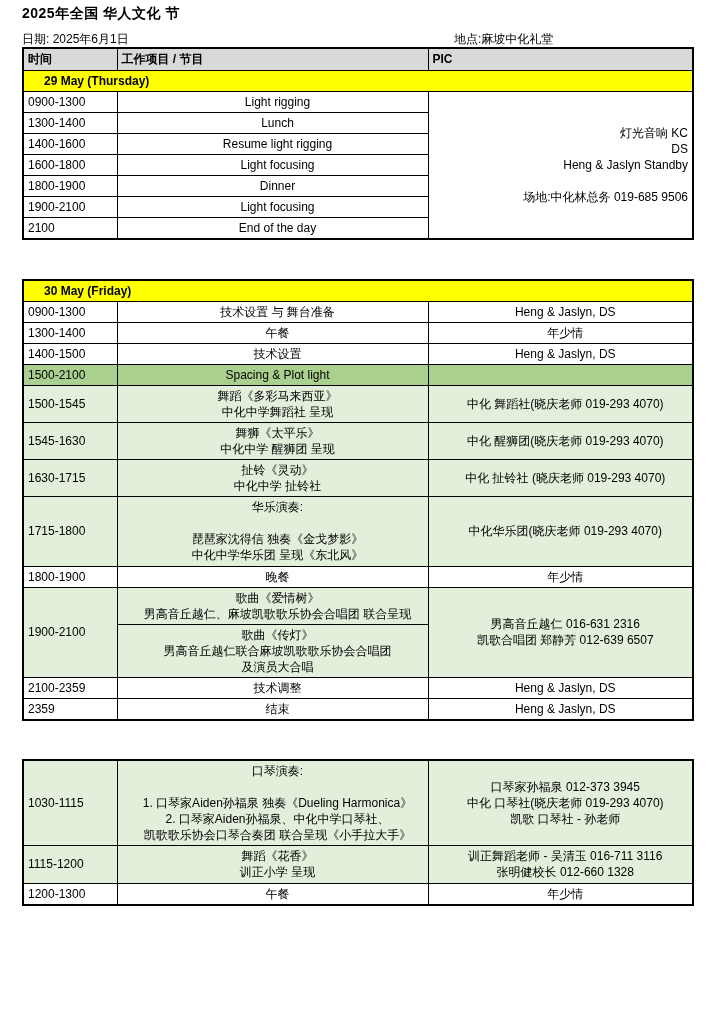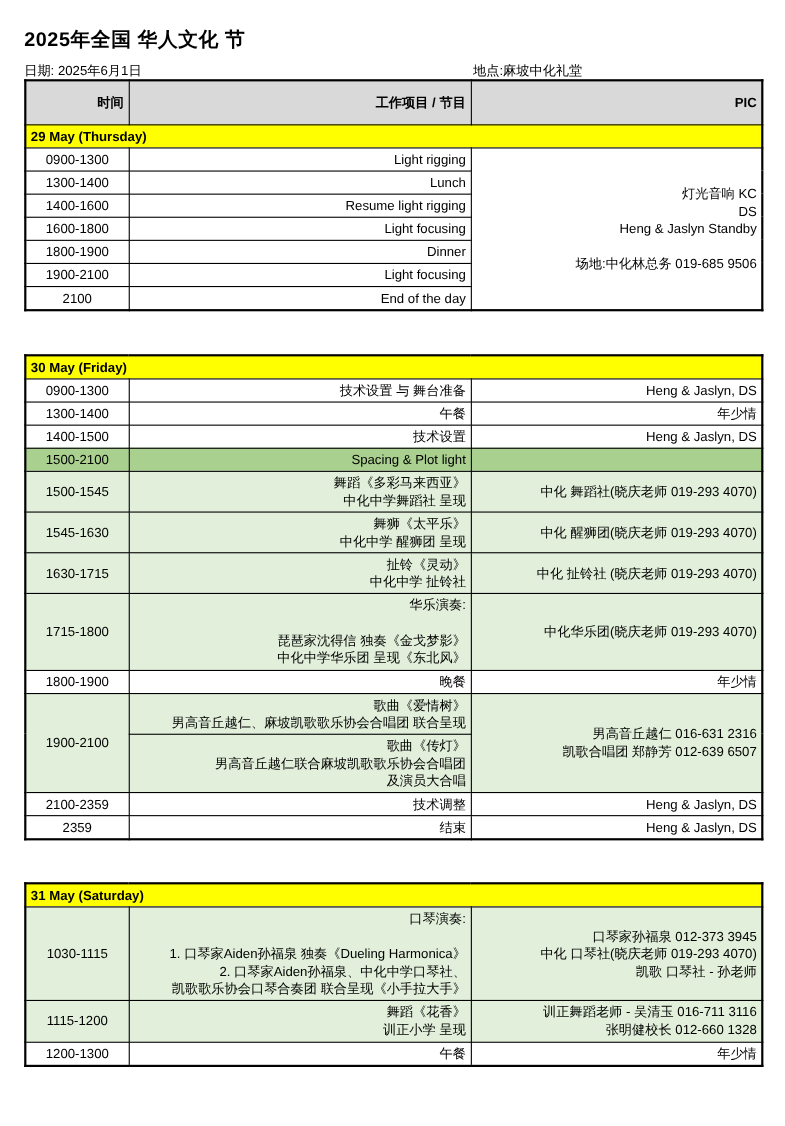--- a/index.html
+++ b/index.html
@@ -4,41 +4,41 @@
 <style>
   * { box-sizing: border-box; margin: 0; padding: 0; }
   html, body { width: 714px; background: #ffffff; }
   body {
     font-family: "Liberation Sans", "DejaVu Sans", sans-serif;
     color: #000;
     width: 714px; height: 1024px; overflow: hidden;
   }
   .page { padding: 0 22px; width: 714px; }
 
-  .title { font-size: 18px; font-weight: bold; margin-top: 24px; letter-spacing: .5px; }
+  .title { font-size: 14px; font-weight: bold; margin-top: 5px; letter-spacing: .5px; }
   .meta-row { position: relative; margin-top: 8px; height: 16px; font-size: 12px; font-weight: normal; }
-  .venue { position: absolute; left: 408px; top: 0; }
+  .venue { position: absolute; left: 432px; top: 0; }
   .subtitle { font-size: 12px; font-weight: bold; margin-top: 22px; margin-bottom: 4px; }
 
   table.sched {
     width: 670px; border-collapse: collapse; table-layout: fixed;
     border: 2px solid #000;
     font-size: 12px; line-height: 16px;
   }
   .mt-t2 { margin-top: 39px; }
   .mt-t3 { margin-top: 38px; }
   col.w-time { width: 94px; }
   col.w-item { width: 311px; }
   col.w-pic  { width: 265px; }
 
   td { border: 1px solid #000; vertical-align: middle; padding: 2px 4px; white-space: pre-line; }
-  tr.head td { background: #D9D9D9; font-weight: bold; text-align: right; height: 40px; }
-  tr.date td { background: #FFFF00; font-weight: bold; text-align: left; height: 20px; padding-left: 4px; }
-  td.time { text-align: center; }
-  td.item, td.pic { text-align: right; padding-left: 14px; }
+  tr.head td { background: #D9D9D9; font-weight: bold; text-align: left; height: 22px; }
+  tr.date td { background: #FFFF00; font-weight: bold; text-align: left; height: 20px; padding-left: 20px; }
+  td.time { text-align: left; }
+  td.item, td.pic { text-align: center; padding-left: 14px; }
   td.picmerge { text-align: right; padding-left: 4px; }
 
   tr.r21 { height: 21px; }
   tr.r22 { height: 22px; }
   tr.r36 { height: 36px; }
   tr.r34 { height: 34px; }
   tr.r47 { height: 47px; }
   tr.r70 { height: 70px; }
   tr.r84 { height: 84px; }
   tr.r38 { height: 38px; }
@@ -196,23 +196,20 @@
   </tbody>
     </table>
 
   <table class="sched mt-t3">
     <colgroup>
         <col class="w-time">
         <col class="w-item">
         <col class="w-pic">
       </colgroup>
     <tbody>
-        <tr class="date">
-      <td colspan="3">31 May (Saturday)</td>
-    </tr>
     <tr class="r84 lg">
       <td class="time">1030-1115</td>
       <td class="item">口琴演奏:
 
 1. 口琴家Aiden孙福泉 独奏《Dueling Harmonica》
 2. 口琴家Aiden孙福泉、中化中学口琴社、
 凯歌歌乐协会口琴合奏团 联合呈现《小手拉大手》</td>
       <td class="pic">口琴家孙福泉 012-373 3945
 中化 口琴社(晓庆老师 019-293 4070)
 凯歌 口琴社 - 孙老师</td>

